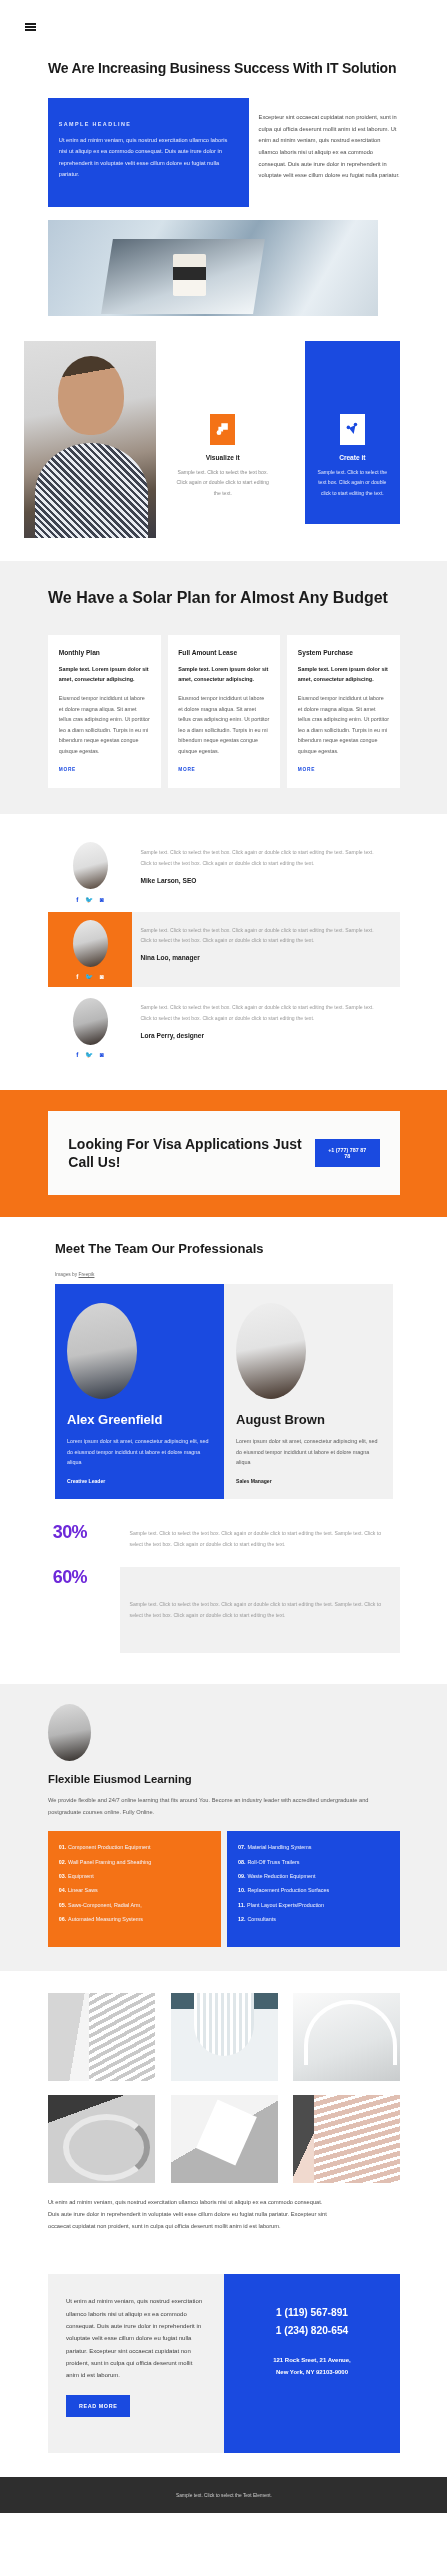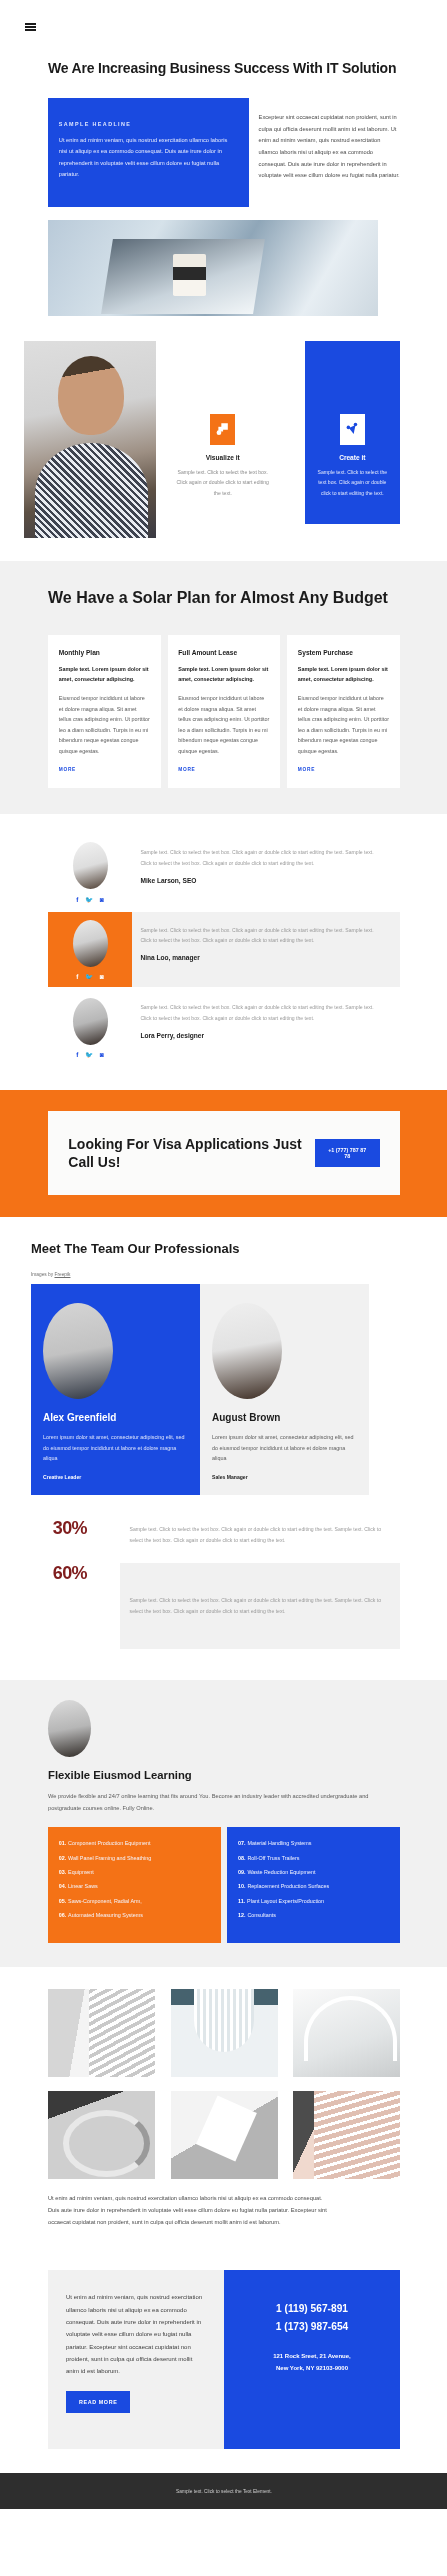--- a/index.html
+++ b/index.html
@@ -122,45 +122,45 @@
     align-items:center; justify-content:space-between;
   }
   .cta-card h2 { font-size:14px; line-height:1.3; font-weight:bold; }
   .cta-btn {
     background:#1a4ae0; color:#fff; border:0; cursor:pointer;
     padding:7.8px 13px; font-size:5.4px; font-weight:bold;
     font-family:"Liberation Sans", sans-serif;
   }
 
   
-  .team { padding:24px 7px 0;margin-left:24px; }
+  .team { padding:24px 7px 0; }
   .team h2 { font-size:13px; line-height:1.22; font-weight:bold; margin-bottom:15.5px; }
   .credit { font-size:4.8px; color:#6f6f6f; margin-bottom:7.2px; }
   .credit a { color:#6f6f6f; }
   .team-cards { display:flex; }
   .tc { flex:1; padding:19px 12px 15.5px; }
   .tc.blue { background:#1a4ae0; color:#fff; }
   .tc.grey { background:#f1f1f1; }
   .tc-av {
     width:70px; height:96px; border-radius:50%; margin-bottom:13px;
     background:linear-gradient(170deg,#d5d5d5,#c2c2c2 50%,#2c3340);
     position:relative; overflow:hidden;
   }
   .tc.grey .tc-av { background:linear-gradient(170deg,#efefef,#e2e2e2 45%,#3a2a20); }
-  .tc h4 { font-size:10px; font-weight:bold; margin-bottom:8.4px; }
+  .tc h4 { font-size:13px; font-weight:bold; margin-bottom:8.4px; }
   .tc p { font-size:5.4px; line-height:2.0; margin-bottom:9.6px; }
   .tc.blue p { color:#dfe6fb; }
   .tc.grey p { color:#5c5c5c; }
   .tc .role { font-size:5.1px; font-weight:bold; }
 
   
   .stats { padding:23px 0 20.3px; }
   .stat { display:flex; align-items:flex-start; margin-bottom:10.8px; }
   .stat .num {
-    width:72px; font-size:18px; font-weight:bold; color:#7f1d1d;
+    width:72px; font-size:18px; font-weight:bold; color:#6d28d9;
     letter-spacing:-0.6px; padding-left:4.8px;
   }
   .stat .txt { flex:1; padding:6px 16.7px 6px 9.6px; }
   .stat.hl .txt { background:#f1f1f1; padding:32px 16.7px 32px 9.6px; }
   .stat .txt p { font-size:5.1px; line-height:2.15; color:#9a9a9a; }
 
   
   .learn { background:#f1f1f1; padding:20.3px 0 24px; }
   .learn-av {
     width:43px; height:57px; border-radius:50%; margin-bottom:12px;
@@ -429,21 +429,21 @@
     <div class="gal-text">Ut enim ad minim veniam, quis nostrud exercitation ullamco laboris nisi ut aliquip ex ea commodo consequat. Duis aute irure dolor in reprehenderit in voluptate velit esse cillum dolore eu fugiat nulla pariatur. Excepteur sint occaecat cupidatat non proident, sunt in culpa qui officia deserunt mollit anim id est laborum.</div>
   </div>
 
   <div class="inner contact">
     <div class="ct-left">
       <p>Ut enim ad minim veniam, quis nostrud exercitation ullamco laboris nisi ut aliquip ex ea commodo consequat. Duis aute irure dolor in reprehenderit in voluptate velit esse cillum dolore eu fugiat nulla pariatur. Excepteur sint occaecat cupidatat non proident, sunt in culpa qui officia deserunt mollit anim id est laborum.</p>
       <button class="read-more">READ MORE</button>
     </div>
     <div class="ct-right">
       <div class="ph">1 (119) 567-891</div>
-      <div class="ph">1 (173) 987-654</div>
+      <div class="ph">1 (234) 820-654</div>
       <div class="addr">
         <div>121 Rock Sreet, 21 Avenue,</div>
         <div>New York, NY 92103-9000</div>
       </div>
     </div>
   </div>
 
   <div class="footer">
     <p>Sample text. Click to select the Text Element.</p>
   </div>

